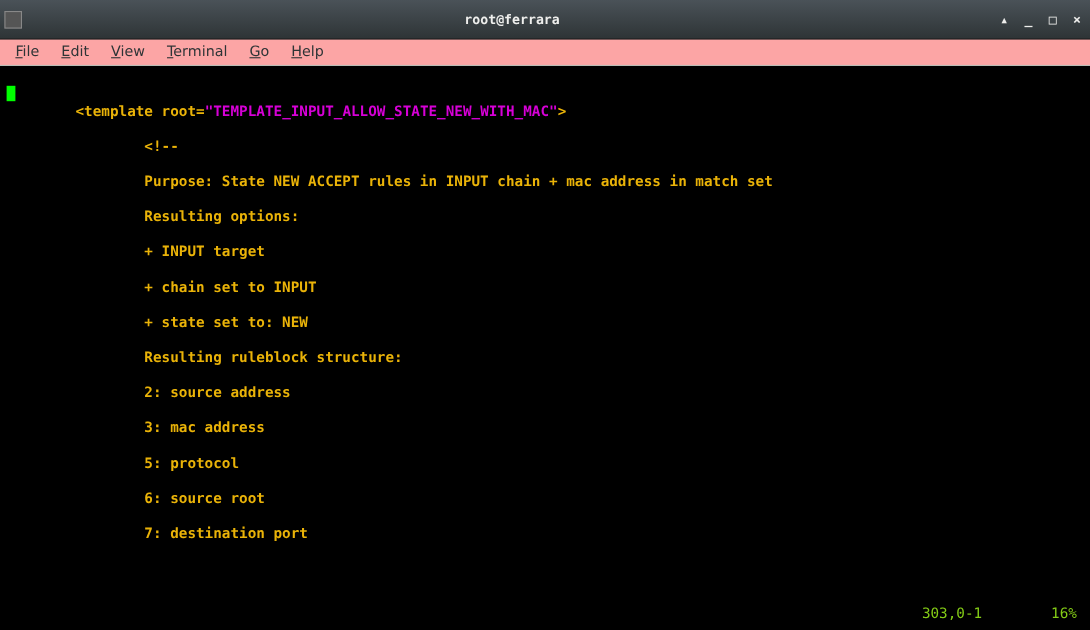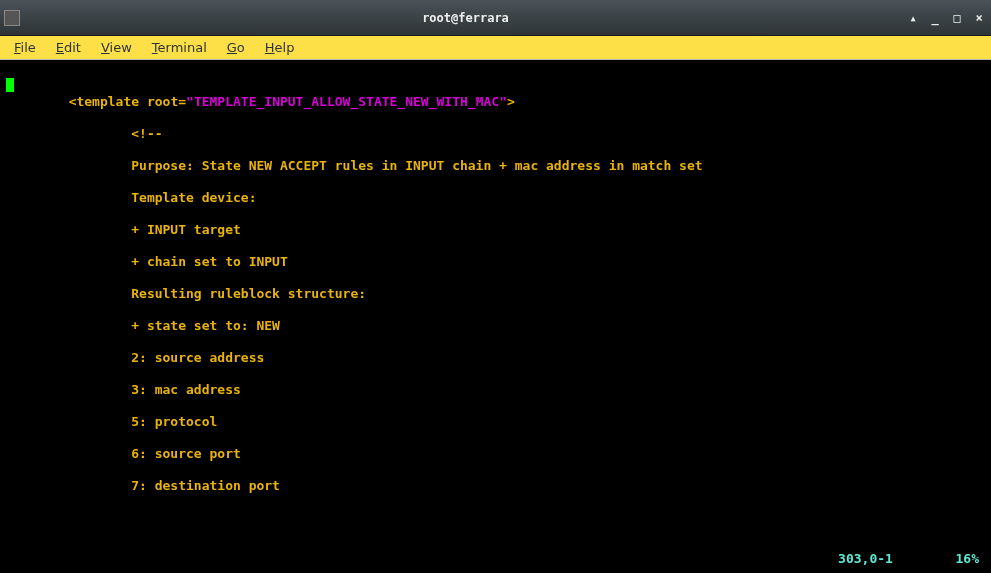--- a/index.html
+++ b/index.html
@@ -45,21 +45,21 @@
   display: flex;
   align-items: center;
   justify-content: center;
   color: #eeeeec;
   cursor: pointer;
   font-size: 12px;
   font-weight: bold;
 }
 .menubar {
   height: 24px;
-  background: #fde047;
+  background: #fca5a5;
   display: flex;
   align-items: center;
   padding: 0 6px;
   gap: 4px;
   border-bottom: 1px solid #babdb6;
   font-family: "DejaVu Sans", sans-serif;
   font-size: 13px;
   color: #2e3436;
 }
 .menu-item {
@@ -84,22 +84,22 @@
   height: 14px;
   background: #00ff00;
   vertical-align: top;
 }
 .c-cyan { color: #eab308; font-weight: bold; }
 .c-mag { color: #d700d7; font-weight: bold; }
 .status-line {
   position: absolute;
   bottom: 20px;
   right: 12px;
-  color: #5eead4;
-  font-weight: bold;
+  color: #84cc16;
+  font-weight: normal;
 }
 </style>
 </head>
 <body>
 
 <div class="titlebar">
   <span class="titlebar-icon"></span>
   <span class="titlebar-title">root@ferrara</span>
   <div class="window-controls">
     <span class="win-btn">▴</span>
@@ -116,29 +116,29 @@
   <span class="menu-item"><span class="underline">T</span>erminal</span>
   <span class="menu-item"><span class="underline">G</span>o</span>
   <span class="menu-item"><span class="underline">H</span>elp</span>
 </div>
 
 <div class="terminal">
 <span class="cursor"></span>
 <div>        <span class="c-cyan">&lt;template </span><span class="c-cyan">root</span><span class="c-cyan">=</span><span class="c-mag">"</span><span class="c-mag">TEMPLATE_INPUT_ALLOW_STATE_NEW_WITH_MAC</span><span class="c-mag">"</span><span class="c-cyan">&gt;</span></div>
 <div>                <span class="c-cyan">&lt;!--</span></div>
 <div>                <span class="c-cyan">Purpose: State NEW ACCEPT rules in INPUT chain + mac address in match set</span></div>
-<div>                <span class="c-cyan">Template device:</span></div>
+<div>                <span class="c-cyan">Resulting options:</span></div>
 <div>                <span class="c-cyan">+ INPUT target</span></div>
 <div>                <span class="c-cyan">+ chain set to INPUT</span></div>
+<div>                <span class="c-cyan">+ state set to: NEW</span></div>
 <div>                <span class="c-cyan">Resulting ruleblock structure:</span></div>
-<div>                <span class="c-cyan">+ state set to: NEW</span></div>
 <div>                <span class="c-cyan">2: source address</span></div>
 <div>                <span class="c-cyan">3: mac address</span></div>
 <div>                <span class="c-cyan">5: protocol</span></div>
-<div>                <span class="c-cyan">6: source port</span></div>
+<div>                <span class="c-cyan">6: source root</span></div>
 <div>                <span class="c-cyan">7: destination port</span></div>
 
 
 
 
 
 
 
 
 

